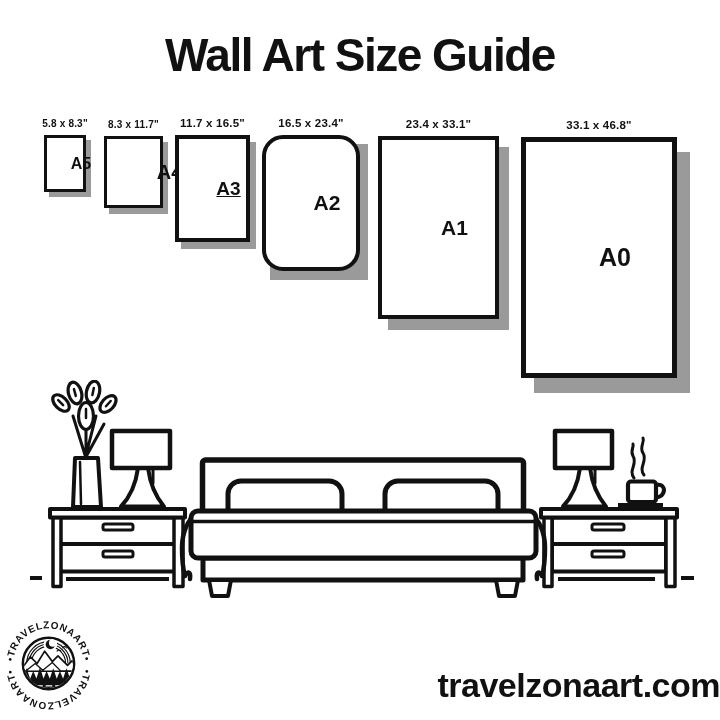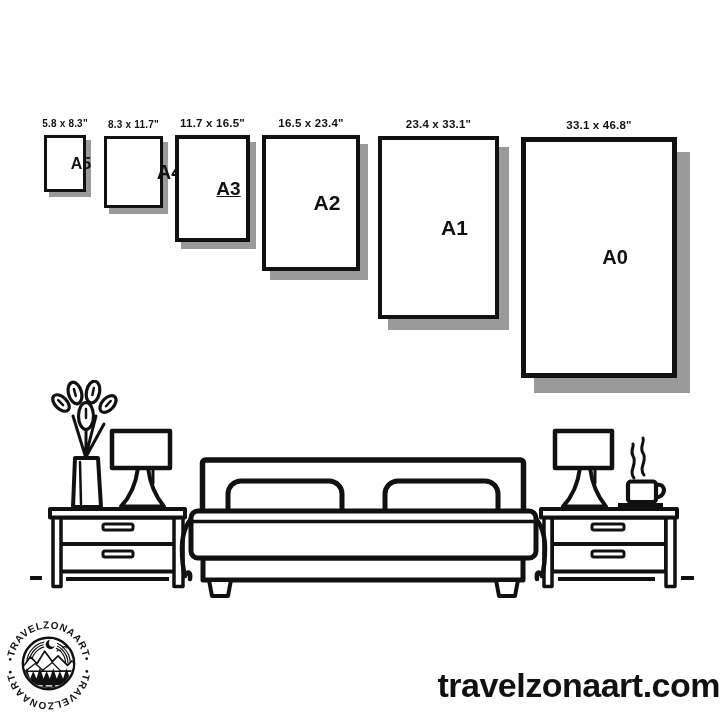--- a/index.html
+++ b/index.html
@@ -43,34 +43,34 @@
   .fg-a4 .frame-letter{font-size:20px;margin-left:40px;}
 
   .fg-a3{left:175px;top:135px;width:75px;height:107px;}
   .fg-a3 .frame-shadow{left:6px;top:7px;}
   .fg-a3 .frame-box{border-width:4px;text-decoration:underline;}
   .fg-a3 .frame-letter{font-size:19px;}
   .fg-a3 .size-label{font-size:11.5px;}
 
   .fg-a2{left:262px;top:135px;width:98px;height:136px;}
   .fg-a2 .frame-shadow{left:8px;top:9px;}
-  .fg-a2 .frame-box{border-width:4px;}
+  .fg-a2 .frame-box{border-width:4px;border-radius:21px;}
   .fg-a2 .frame-letter{font-size:21px;}
   .fg-a2 .size-label{font-size:11.5px;}
 
   .fg-a1{left:378px;top:136px;width:121px;height:183px;}
   .fg-a1 .frame-shadow{left:10px;top:11px;}
   .fg-a1 .frame-box{border-width:4px;}
   .fg-a1 .frame-letter{font-size:21px;}
   .fg-a1 .size-label{font-size:11.5px;}
 
   .fg-a0{left:521px;top:137px;width:156px;height:241px;}
   .fg-a0 .frame-shadow{left:13px;top:15px;}
   .fg-a0 .frame-box{border-width:5px;}
-  .fg-a0 .frame-letter{font-size:20px;text-align:center;}
+  .fg-a0 .frame-letter{font-size:25px;text-align:center;}
   .fg-a0 .size-label{font-size:11.5px;}
 
   
   .illustration{position:absolute;left:0;top:380px;width:720px;height:225px;}
   .st{stroke:var(--ink);fill:none;stroke-linecap:round;stroke-linejoin:round;}
   .sf{stroke:var(--ink);fill:var(--background);stroke-linejoin:round;}
   .sq{stroke:var(--ink);fill:none;stroke-linecap:butt;}
 
   
   .logo{position:absolute;left:1px;top:616px;width:95px;height:95px;}
@@ -79,20 +79,21 @@
     position:absolute;left:380px;top:666px;width:340px;
     text-align:right;font-size:34px;font-weight:bold;letter-spacing:-0.5px;
     color:var(--ink);
   }
 </style>
 </head>
 <body>
 
 <div class="canvas">
 
+  <h1 class="title">Wall Art Size Guide</h1>
 
   <div class="frame-group fg-a5">
     <div class="size-label">5.8 x 8.3"</div>
     <div class="frame-shadow"></div>
     <div class="frame-box">
       <span class="frame-letter">A5</span>
     </div>
   </div>
 
   <div class="frame-group fg-a4">

